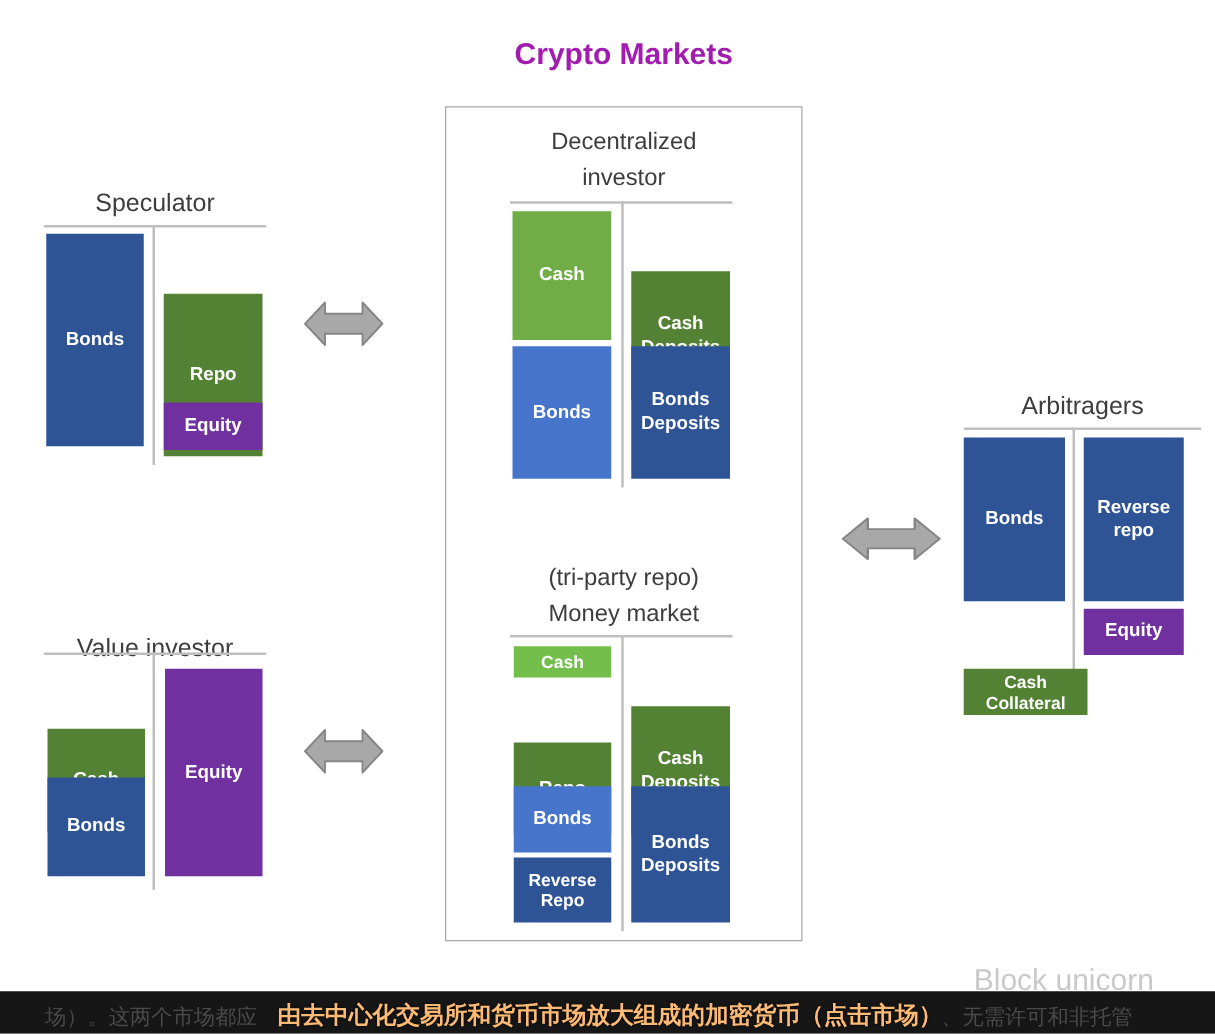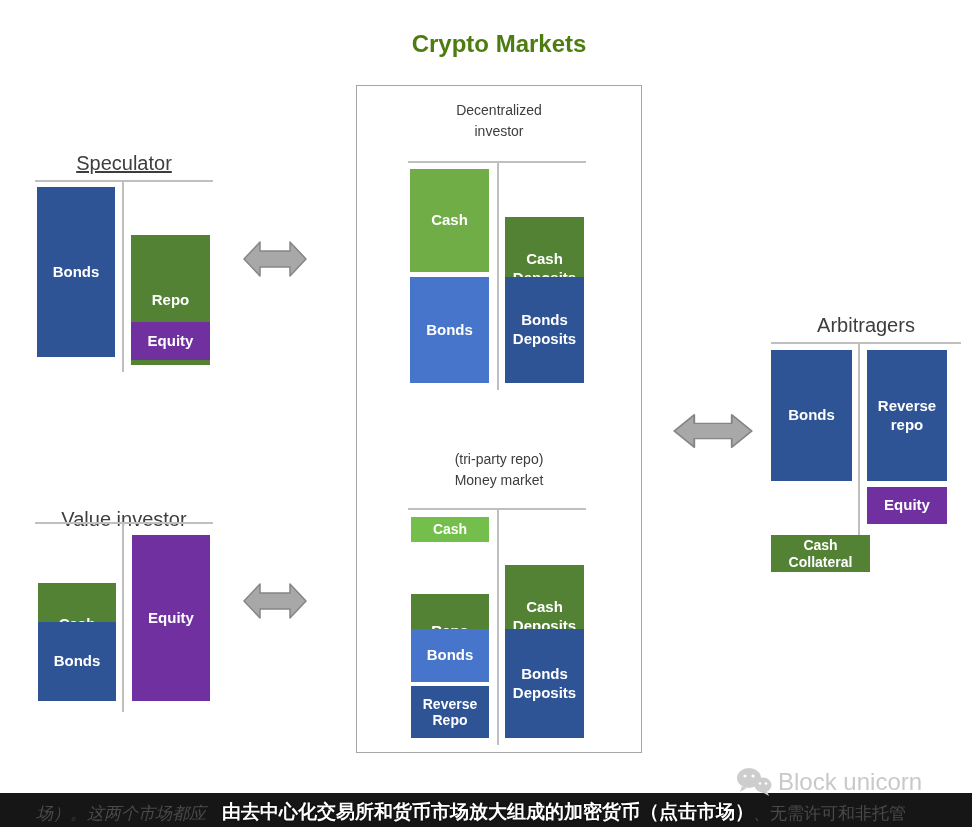--- a/index.html
+++ b/index.html
@@ -1,27 +1,27 @@
 <!DOCTYPE html>
 <html><head>
 <meta charset="utf-8">
 <style>
   * { margin:0; padding:0; box-sizing:border-box; }
   html,body { width:972px; height:827px; background:#ffffff; overflow:hidden;
               font-family:"Liberation Sans", sans-serif; }
   .stage { position:relative; width:972px; height:827px; background:#ffffff; }
 
   .page-title { position:absolute; left:356px; top:30px; width:286px;
-                text-align:center; font-size:24px; font-weight:700; color:#4d7c0f; }
+                text-align:center; font-size:24px; font-weight:700; color:#a21caf; }
 
   .central-box { position:absolute; left:356px; top:85px; width:286px; height:668px;
                  border:1px solid #A6A6A6; background:#ffffff; }
 
   .bs-heading { position:absolute; text-align:center; color:#3d3d3d;
-                font-size:14px; line-height:1.5; }
+                font-size:19px; line-height:1.5; }
   .bs-heading.big { font-size:20px; }
 
   .hline { position:absolute; height:2px; background:#BFBFBF; }
   .vline { position:absolute; width:2px; background:#BFBFBF; }
 
   .box { position:absolute; display:flex; align-items:center; justify-content:center;
          text-align:center; color:#ffffff; font-size:15px; font-weight:600;
          line-height:1.25; padding:2px; }
   .box.small { font-size:14px; line-height:1.15; }
 
@@ -31,29 +31,29 @@
   .c-ltgreen { background:#70AD47; }
   .c-brgreen { background:#74BE4C; }
   .c-purple  { background:#7030A0; }
 
   .arrow { position:absolute; }
 
   .footer-bar { position:absolute; left:0; top:793px; width:972px; height:34px;
                 background:#161616; z-index:2; }
   .footer-faint { position:absolute; top:9px; color:#4a4a4a; font-size:17px;
                   font-family:"Liberation Serif", serif; white-space:nowrap; }
-  .footer-caption { position:absolute; left:222px; top:6px; color:#ffffff;
+  .footer-caption { position:absolute; left:222px; top:6px; color:#fdba74;
                     font-size:19px; font-weight:700; white-space:nowrap;
                     text-shadow:0 0 2px #000; }
-  .faint-left  { left:36px;font-style:italic; }
+  .faint-left  { left:36px; }
   .faint-right { left:753px; }
 
-  .watermark { position:absolute; left:736px; top:765px; height:34px; z-index:3;
+  .watermark { position:absolute; left:779px; top:765px; height:34px; z-index:3;
                display:flex; align-items:center; gap:6px; color:#C9C9C9;
-               font-size:24px; white-space:nowrap; }
+               font-size:24px; white-space:nowrap;flex-direction:column; }
 </style>
 </head>
 <body>
 
 <div class="stage">
 
   <div class="page-title">Crypto Markets</div>
 
   <div class="central-box"></div>
 
@@ -74,21 +74,21 @@
   </div>
   <div class="hline" style="left:408px; top:508px; width:178px;"></div>
   <div class="vline" style="left:497px; top:508px; height:237px;"></div>
   <div class="box c-brgreen small" style="left:411px; top:517px; width:78px; height:25px;">Cash</div>
   <div class="box c-dkgreen" style="left:411px; top:546px; width:78px; height:74px;">Repo</div>
   <div class="box c-ltblue" style="left:411px; top:629px; width:78px; height:53px;">Bonds</div>
   <div class="box c-dkblue small" style="left:411px; top:686px; width:78px; height:52px;">Reverse Repo</div>
   <div class="box c-dkgreen" style="left:505px; top:517px; width:79px; height:103px;">Cash Deposits</div>
   <div class="box c-dkblue" style="left:505px; top:629px; width:79px; height:109px;">Bonds Deposits</div>
 
-  <div class="bs-heading big" style="left:35px; top:148px; width:178px;text-decoration:underline;">Speculator</div>
+  <div class="bs-heading big" style="left:35px; top:148px; width:178px;">Speculator</div>
   <div class="hline" style="left:35px; top:180px; width:178px;"></div>
   <div class="vline" style="left:122px; top:180px; height:192px;"></div>
   <div class="box c-dkblue" style="left:37px; top:187px; width:78px; height:170px;">Bonds</div>
   <div class="box c-dkgreen" style="left:131px; top:187px; width:79px; height:130px;">Repo</div>
   <div class="box c-purple" style="left:131px; top:322px; width:79px; height:38px;">Equity</div>
 
   <div class="bs-heading big" style="left:25px; top:504px; width:198px;">Value investor</div>
   <div class="hline" style="left:35px; top:522px; width:178px;"></div>
   <div class="vline" style="left:122px; top:522px; height:190px;"></div>
   <div class="box c-dkgreen" style="left:38px; top:535px; width:78px; height:83px;">Cash</div>

